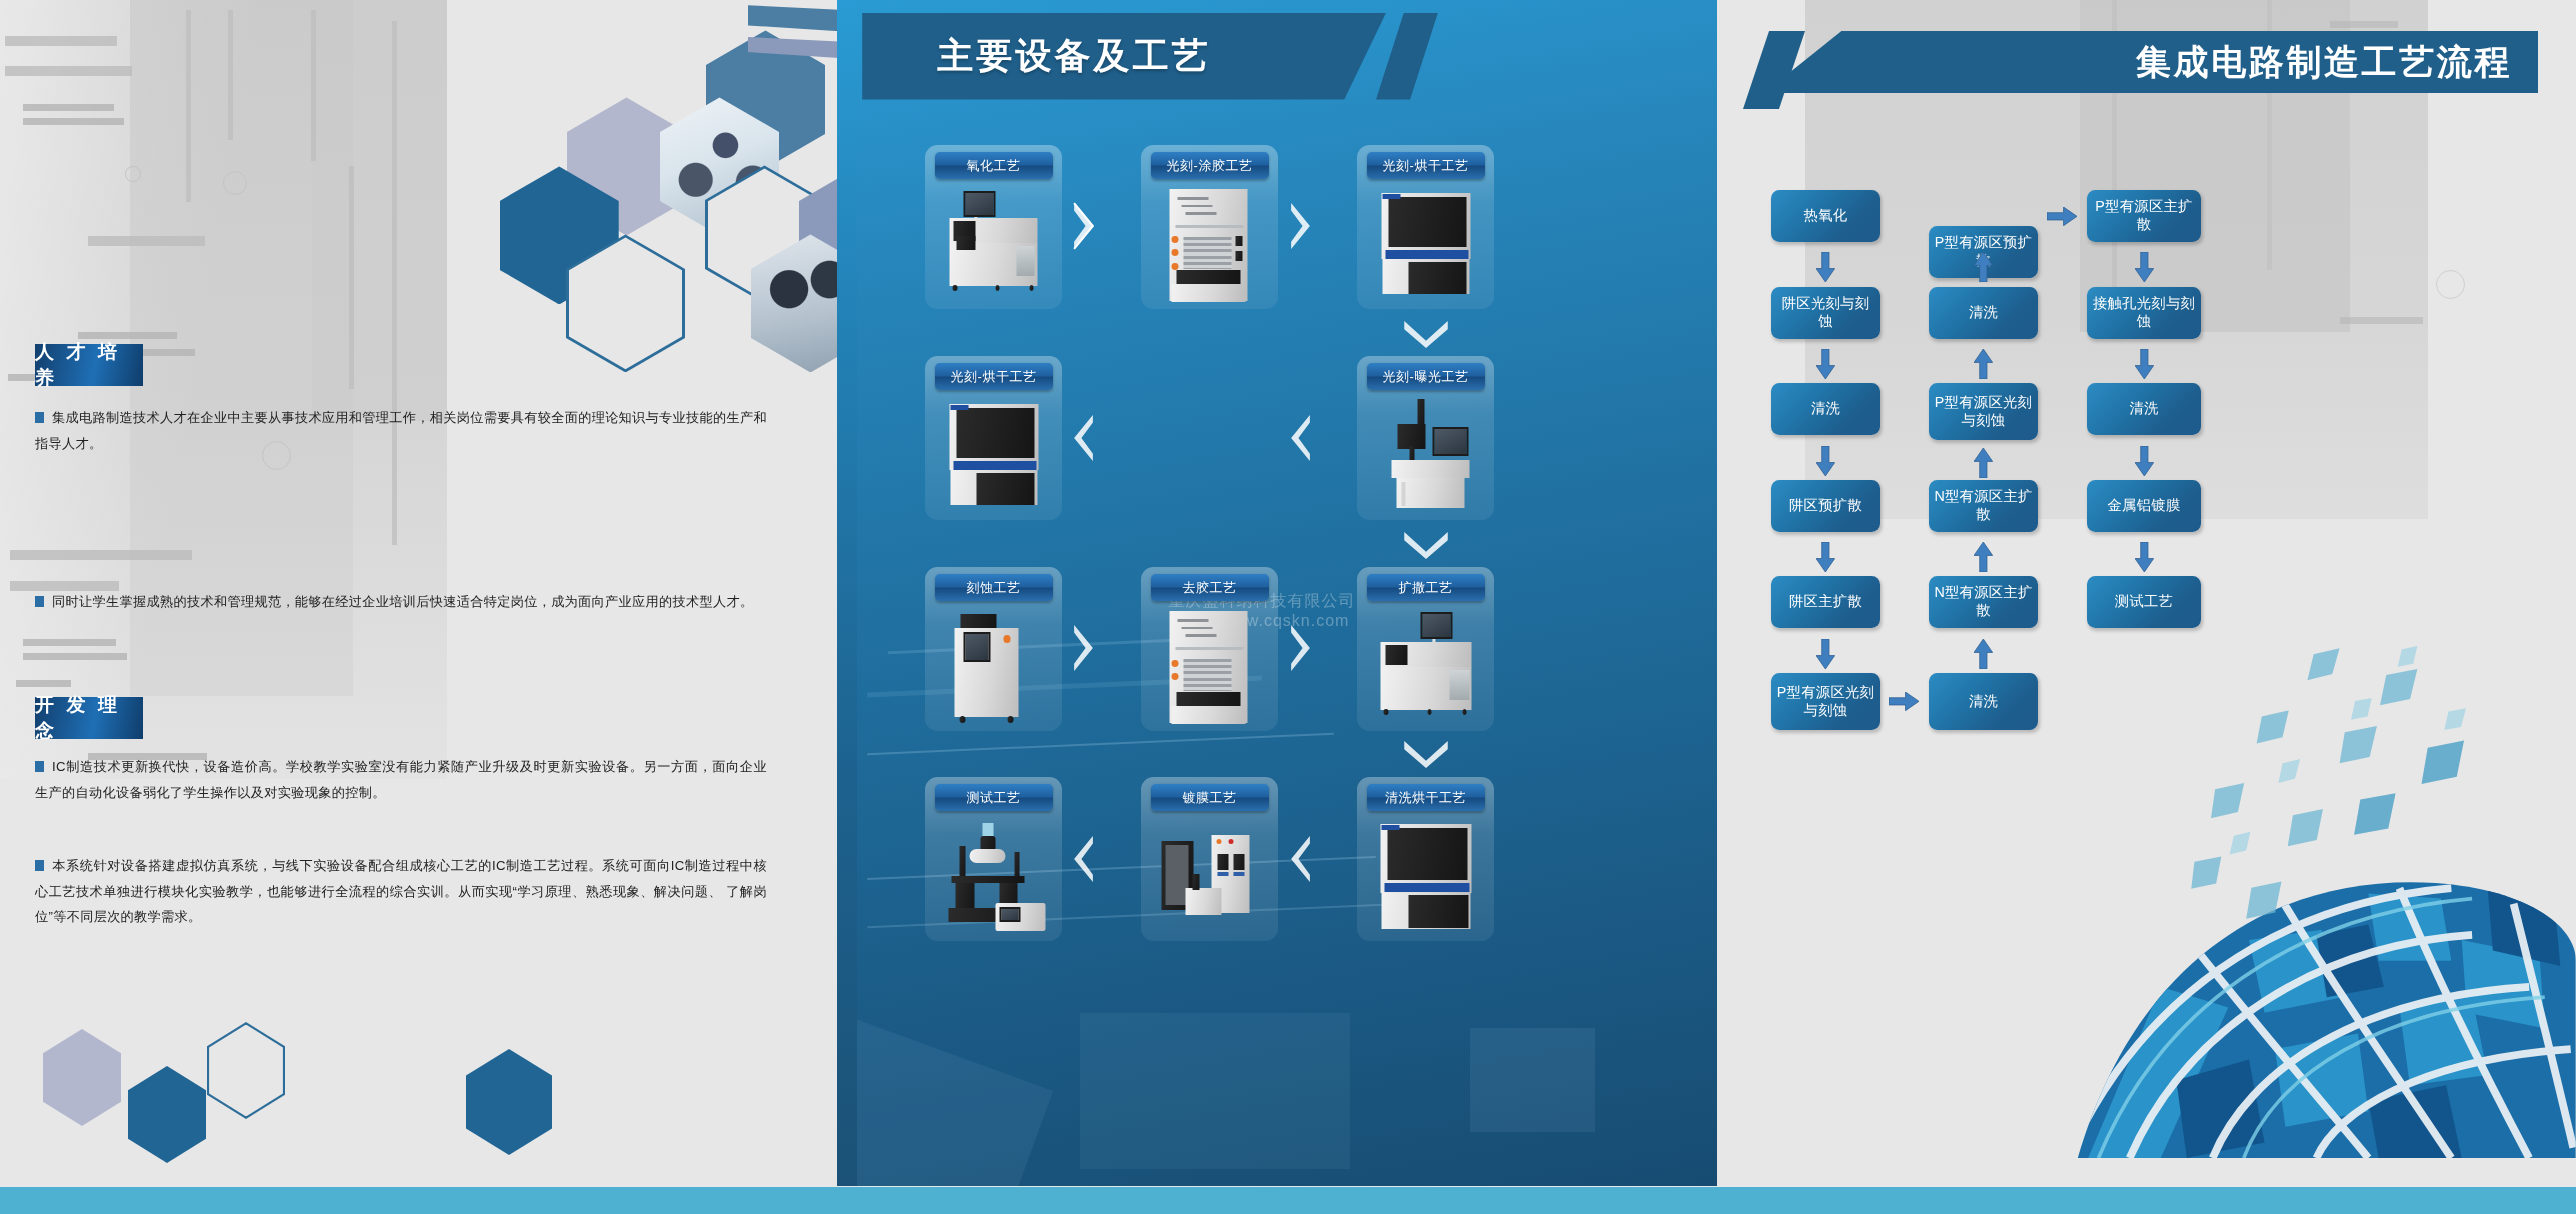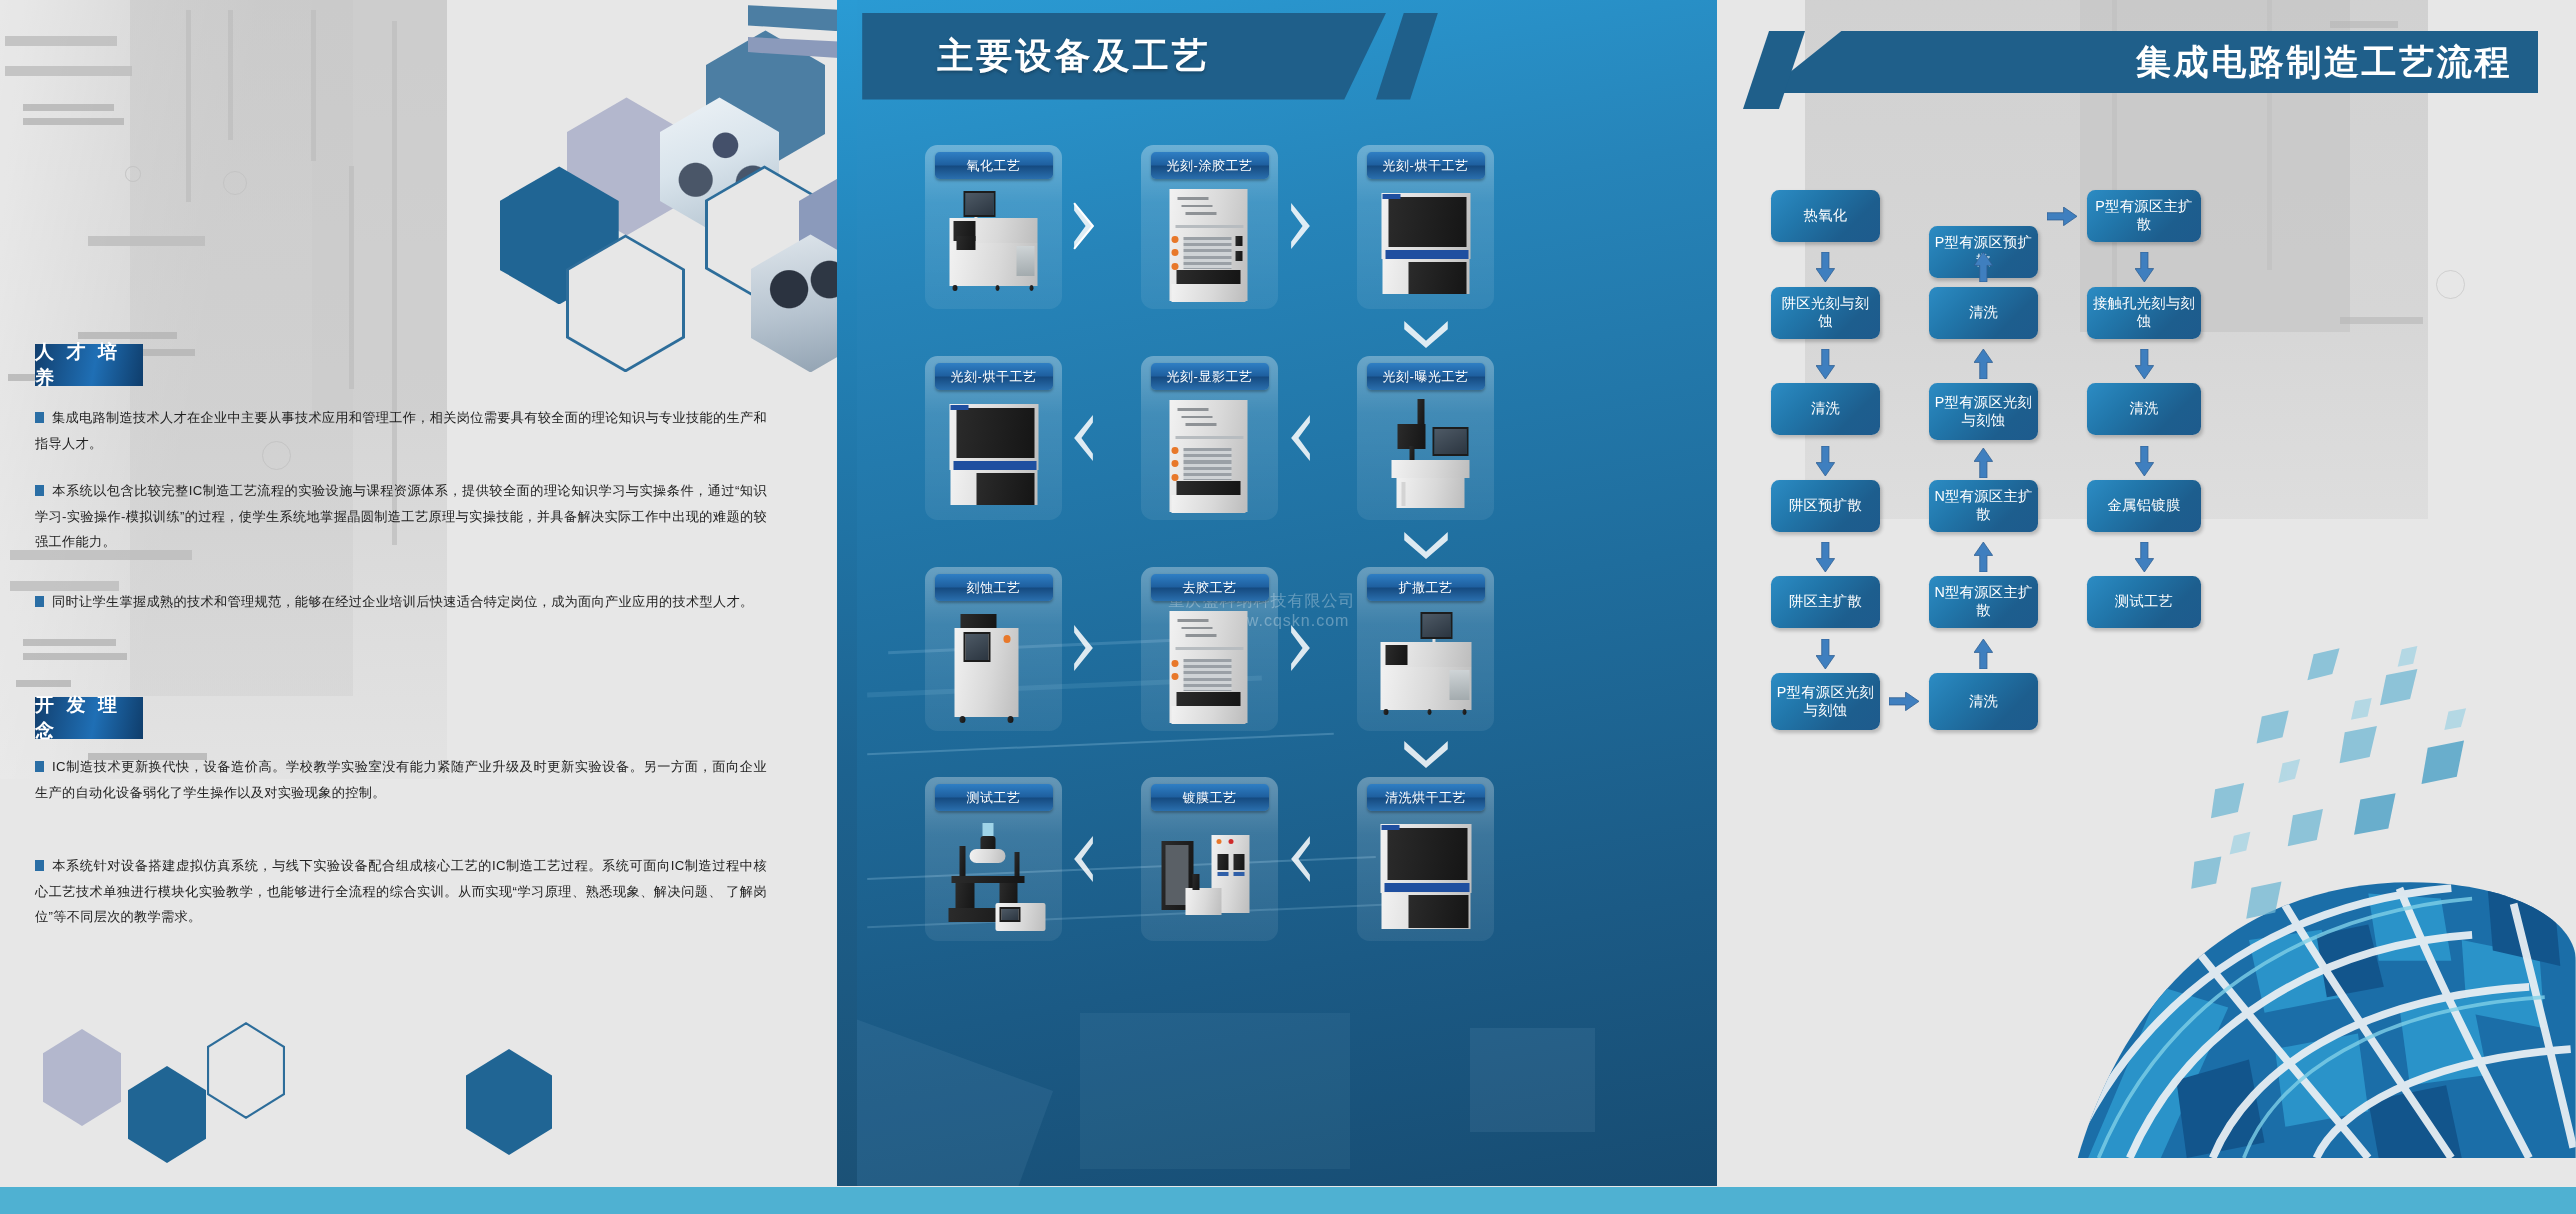--- a/index.html
+++ b/index.html
@@ -252,23 +252,20 @@
       <div class="hex" style="left:290px; top:156px; background:#8b9abb;"></div>
       <div class="hex outline" style="left:57px; top:224px;"></div>
       <div class="hex photo-study" style="left:242px; top:224px;"></div>
     </div>
 
     <div class="sec-tag" style="left:35px; top:344px;">人 才 培 养</div>
 
     <div class="para" style="left:35px; top:405px; width:732px;">
       <span class="bullet"></span><span>集成电路制造技术人才在企业中主要从事技术应用和管理工作，相关岗位需要具有较全面的理论知识与专业技能的生产和指导人才。</span>
     </div>
-    <div class="para" style="left:35px; top:478px; width:732px;">
-      <span class="bullet"></span><span>本系统以包含比较完整IC制造工艺流程的实验设施与课程资源体系，提供较全面的理论知识学习与实操条件，通过“知识学习-实验操作-模拟训练”的过程，使学生系统地掌握晶圆制造工艺原理与实操技能，并具备解决实际工作中出现的难题的较强工作能力。</span>
-    </div>
     <div class="para" style="left:35px; top:589px; width:732px;">
       <span class="bullet"></span><span>同时让学生掌握成熟的技术和管理规范，能够在经过企业培训后快速适合特定岗位，成为面向产业应用的技术型人才。</span>
     </div>
 
     <div class="sec-tag" style="left:35px; top:697px;">开 发 理 念</div>
 
     <div class="para" style="left:35px; top:754px; width:732px;">
       <span class="bullet"></span><span>IC制造技术更新换代快，设备造价高。学校教学实验室没有能力紧随产业升级及时更新实验设备。另一方面，面向企业生产的自动化设备弱化了学生操作以及对实验现象的控制。</span>
     </div>
     <div class="para" style="left:35px; top:853px; width:732px;">
@@ -379,36 +376,20 @@
         <div class="mach dark" style="left:38px;top:74px;width:58px;height:32px;"></div>
       </div>
     </div>
 
     <div class="arrow-r" style="left:214px; top:413px; transform:scaleX(-1);">
       <svg width="25" height="50" viewBox="0 0 48 96">
           <path d="M6 4 L42 48 L6 92 L6 78 L28 48 L6 18 Z" fill="#ffffff" opacity=".85"></path>
         </svg>
     </div>
 
-    <div class="eq-card" style="left:284px; top:356px;">
-      <div class="eq-label">光刻-显影工艺</div>
-      <div class="eq-photo">
-        <div class="mach body" style="left:15.6px;top:1px;width:78px;height:112px;"></div>
-        <div class="mach" style="left:23px;top:9.3px;width:31px;height:2.6px;background:#8e9296;"></div>
-        <div class="mach" style="left:27px;top:16.6px;width:31px;height:2.6px;background:#8e9296;"></div>
-        <div class="mach" style="left:31px;top:24px;width:31px;height:2.6px;background:#8e9296;"></div>
-        <div class="mach" style="left:21px;top:37px;width:68px;height:3.1px;background:#b7bcc0;"></div>
-        <div class="mach" style="left:29px;top:49px;width:48px;height:32px;background:repeating-linear-gradient(180deg,#9aa0a6 0 3.1px,#cfd3d6 3.1px 6.2px);"></div>
-        <div class="mach dark" style="left:22px;top:82px;width:64px;height:13.5px;"></div>
-        <div class="mach orange" style="left:17.7px;top:48px; width:6.8px;height:6.8px;"></div>
-        <div class="mach orange" style="left:17.7px;top:61px;width:6.8px;height:6.8px;"></div>
-        <div class="mach orange" style="left:17.7px;top:75px;width:6.8px;height:6.8px;"></div>
-        <div class="mach body" style="left:17.7px;top:96px;width:74px;height:17.7px;"></div>
-      </div>
-    </div>
 
     <div class="arrow-r" style="left:431px; top:413px; transform:scaleX(-1);">
       <svg width="25" height="50" viewBox="0 0 48 96">
           <path d="M6 4 L42 48 L6 92 L6 78 L28 48 L6 18 Z" fill="#ffffff" opacity=".85"></path>
         </svg>
     </div>
 
     <div class="eq-card" style="left:500px; top:356px;">
       <div class="eq-label">光刻-曝光工艺</div>
       <div class="eq-photo">

